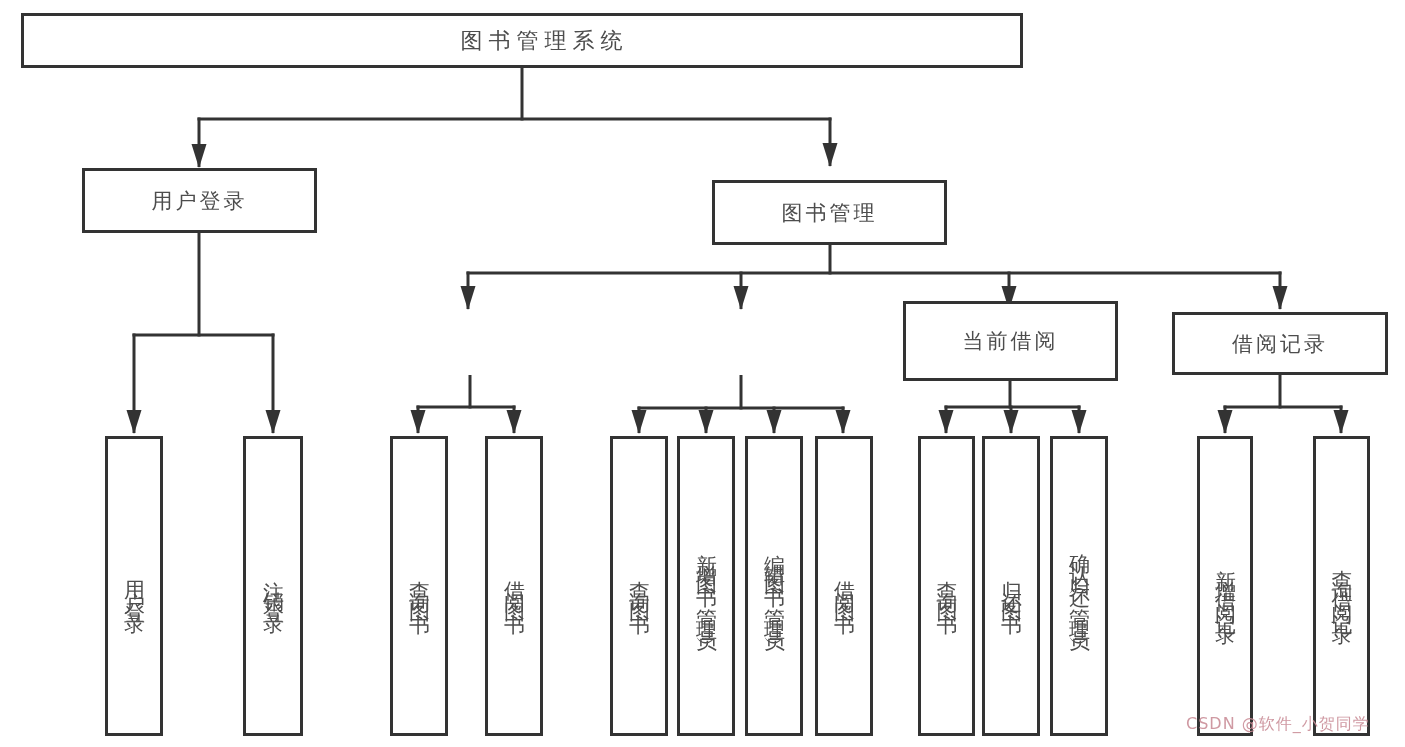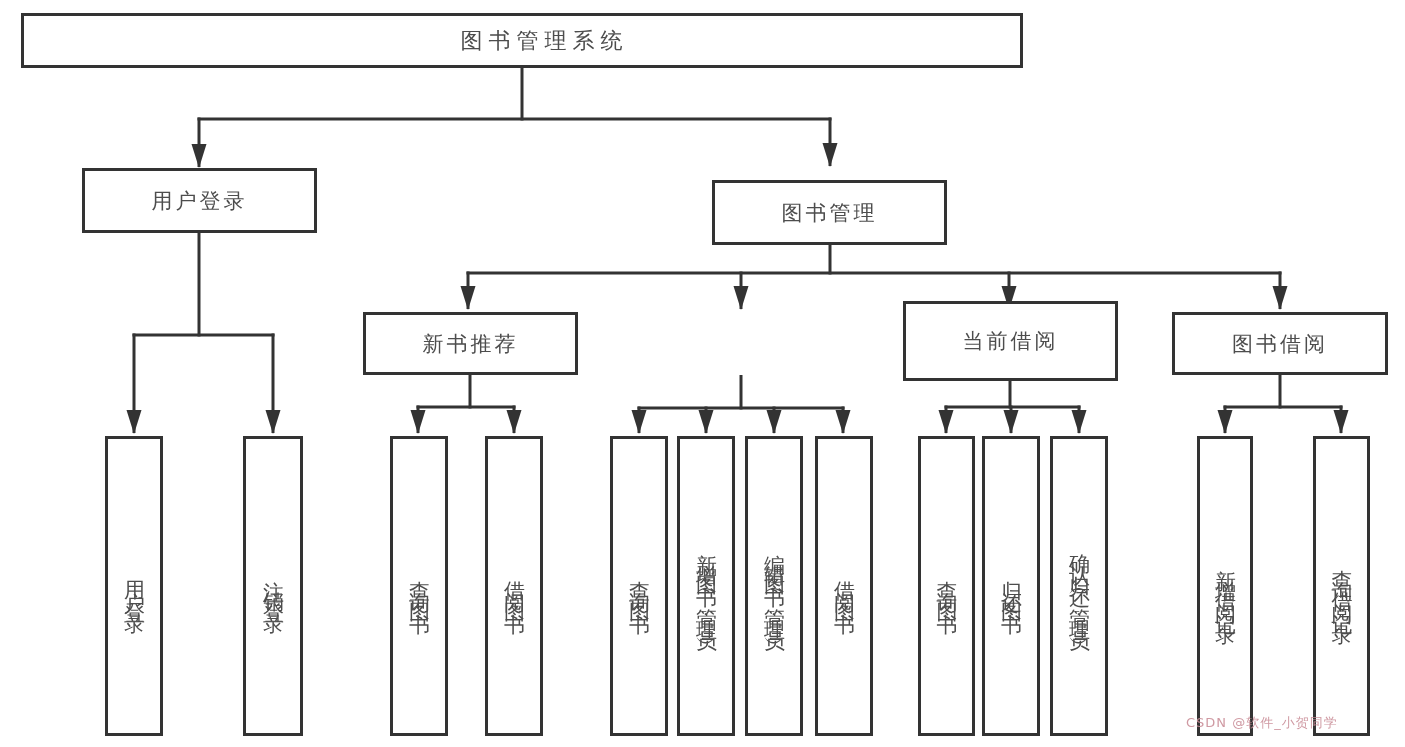--- a/index.html
+++ b/index.html
@@ -17,21 +17,21 @@
   .h-node{font-size:21px;letter-spacing:3px;white-space:nowrap;}
   .root-node{font-size:22px;letter-spacing:6px;padding-left:45px;}
   .leaf{
     top:436px;height:300px;
     writing-mode:vertical-rl;text-orientation:mixed;
     font-size:21px;letter-spacing:11px;line-height:1;
   }
   .leaf span{display:block;}
   .watermark{
     position:absolute;left:1186px;top:714px;
-    font-size:13px;letter-spacing:1px;
+    font-size:16px;letter-spacing:1px;
     color:#ca8e98;opacity:.9;white-space:nowrap;
   }
   line{stroke:#333333;stroke-width:3;}
 </style>
 </head>
 <body>
 
 <div class="stage">
 
   <svg class="wires" width="1405" height="747">
@@ -86,28 +86,25 @@
     <span>图书管理系统</span>
   </div>
 
   <div class="box h-node" style="left:82px;top:168px;width:235px;height:65px">
     <span>用户登录</span>
   </div>
   <div class="box h-node" style="left:712px;top:180px;width:235px;height:65px">
     <span>图书管理</span>
   </div>
 
-  <div class="box h-node" style="left:363px;top:312px;width:215px;height:63px">
-    <span>新书推荐</span>
-  </div>
   <div class="box h-node" style="left:903px;top:301px;width:215px;height:80px">
     <span>当前借阅</span>
   </div>
   <div class="box h-node" style="left:1172px;top:312px;width:216px;height:63px">
-    <span>图书借阅</span>
+    <span>借阅记录</span>
   </div>
 
   <div class="box leaf" style="left:105px;width:58px">
     <span>用户登录</span>
   </div>
   <div class="box leaf" style="left:243px;width:60px">
     <span>注销登录</span>
   </div>
 
   <div class="box leaf" style="left:390px;width:58px">

